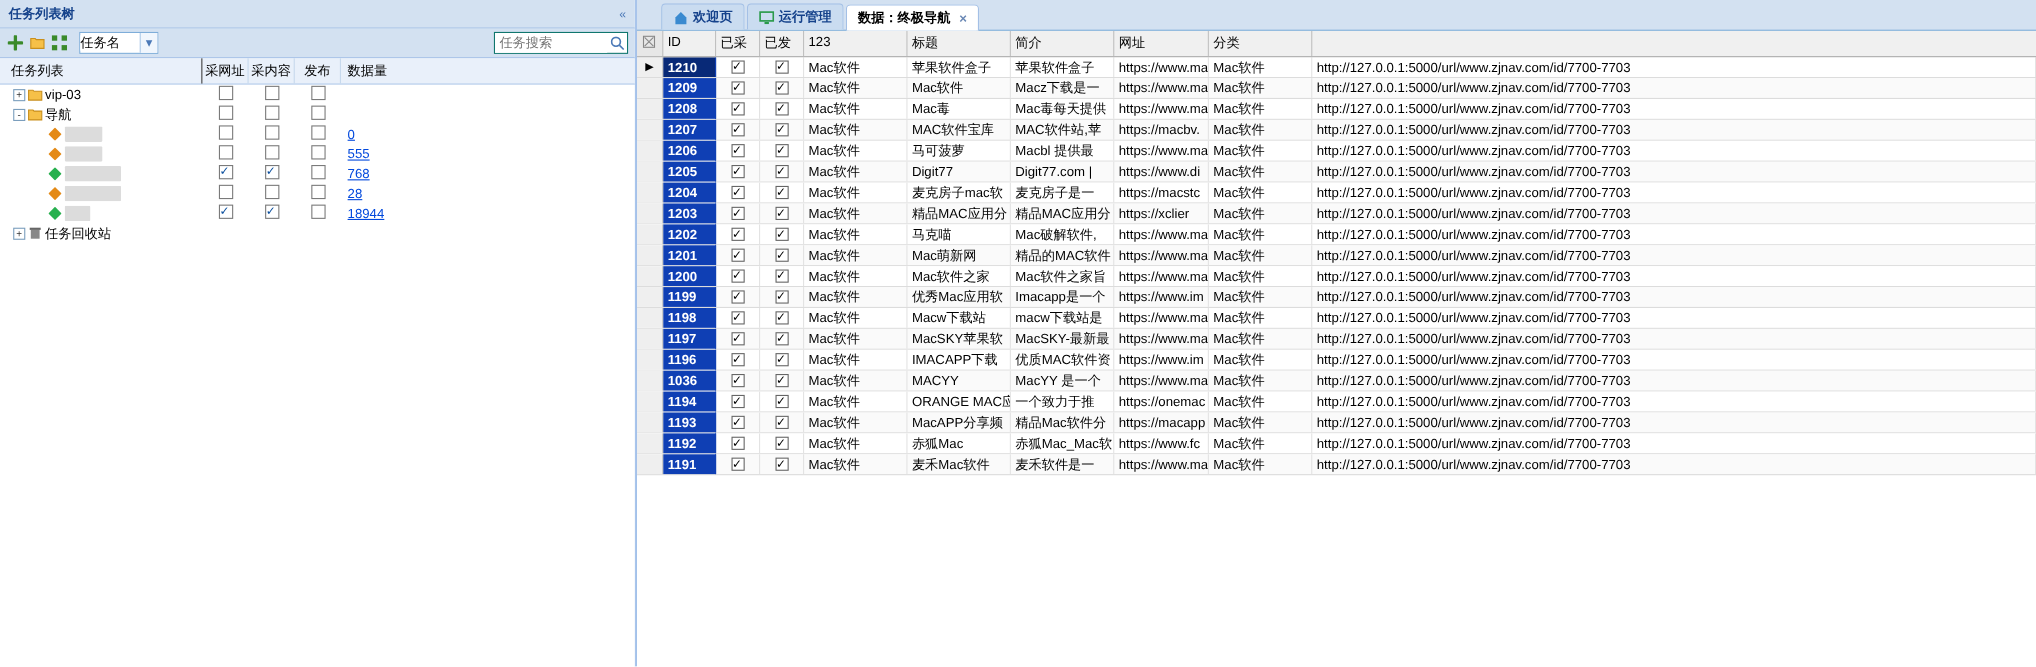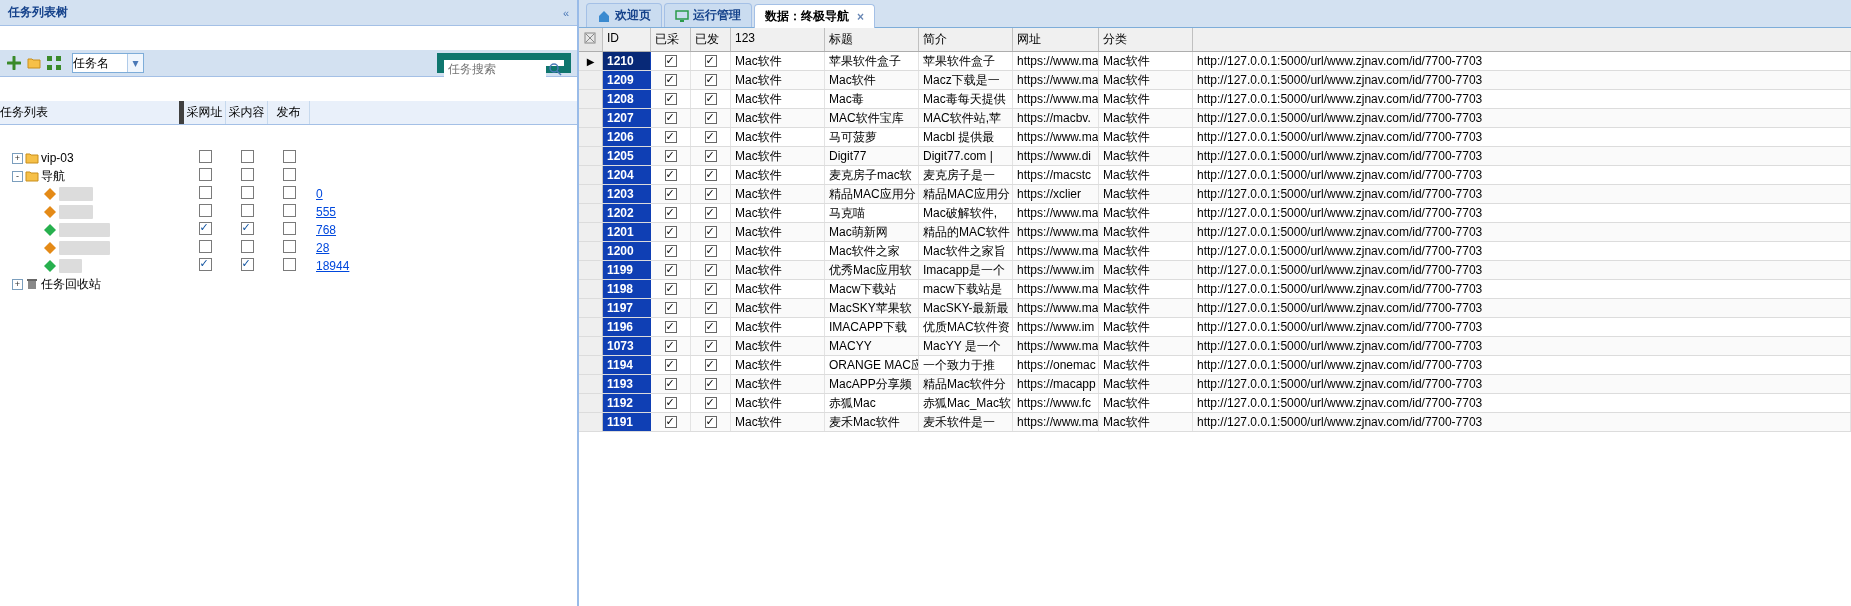--- a/index.html
+++ b/index.html
@@ -1,34 +1,34 @@
 <!DOCTYPE html>
 <html><head>
 <meta charset="utf-8">
 <style>
 * { box-sizing: border-box; margin: 0; padding: 0; font-family: "Microsoft YaHei", "SimSun", Arial, sans-serif; font-size: 12px; }
 html, body { width: 1851px; height: 606px; overflow: hidden; background: #fff; }
 .app { display: flex; height: 100%; }
 
 
-.left { width: 578px; border-right: 1px solid #99bbe8; display: flex; flex-direction: column; background: #fff; gap: 24px; }
+.left { width: 578px; border-right: 1px solid #99bbe8; display: flex; flex-direction: column; background: #fff; }
 .left-header { background: #d3e1f1; border-bottom: 1px solid #a4c0e6; padding: 4px 8px; display: flex; align-items: center; justify-content: space-between; }
 .left-header .title { font-weight: bold; color: #15428b; }
 .left-header .collapse { color: #4b79b7; cursor: pointer; font-size: 11px; }
 .left-toolbar { background: #d3e1f1; border-bottom: 1px solid #a4c0e6; padding: 3px 6px; display: flex; align-items: center; gap: 4px; }
 .tb-icon { width: 16px; height: 16px; display: inline-flex; align-items: center; justify-content: center; }
 .combo { margin-left: 6px; display: inline-flex; align-items: center; background: #fff; border: 1px solid #7eadd9; height: 20px; }
 .combo input { border: none; width: 54px; padding: 0 0; height: 14px; outline: none; }
 .combo .arrow { width: 16px; height:18px; background:#f0f6fd; border-left:1px solid #b0cbe9; display:flex;align-items:center;justify-content:center;color:#4b79b7; }
-.search-wrap { margin-left:auto; display:flex; align-items:flex-start; background:#fff; border:7px solid #0f766e; height:20px; }
+.search-wrap { margin-left:auto; display:flex; align-items:center; background:#fff; border:1px solid #0f766e; height:20px; }
 .search-wrap input { border:none; width:102px; padding:0 4px; height:18px; outline:none; color:#999; }
 .search-wrap .sicon { width:18px; height:18px; display:flex; align-items:center; justify-content:center; color:#4b79b7; }
 
 .tree-head { background:#e9f0fa; border-bottom:1px solid #a4c0e6; display:flex; color:#000; }
-.tree-head .col-name { width:184px; padding:3px 0; border-right:5px solid #404040; }
+.tree-head .col-name { width:184px; padding:3px 10px; border-right:1px solid #404040; }
 .tree-head .col-s { width:42px; text-align:center; padding:3px 0; border-right:1px solid #c7d9ed; }
 .tree-head .col-num { flex:1; padding:3px 6px; }
 
 .tree-body { flex:1; overflow:auto; background:#fff; }
 .tree-row { display:flex; align-items:center; height:18px; }
 .tree-row .tc-name { width:184px; display:flex; align-items:center; white-space:nowrap; overflow:hidden; }
 .tree-row .tc-s { width:42px; text-align:center; border-right:none; }
 .tree-row .tc-num { flex:1; padding-left:6px; }
 .tree-row .tc-num a { color:#0048dd; text-decoration:underline; cursor:pointer; }
 .tree-row.sel { background:#d9e8fb; }
@@ -39,21 +39,21 @@
 .cb { width:13px;height:13px;border:1px solid #7a7a7a;display:inline-block;background:#fff;position:relative; }
 .cb.checked::after { content:"✓"; position:absolute; top:-2px; left:0px; font-size:11px; color:#0b4f9e; }
 .folder { color:#f6c048; }
 .leaf-g { color:#27b04e; }
 .leaf-o { color:#e48a17; }
 .bin { color:#6a6a6a; }
 .obscured { display:inline-block; background:#dcdcdc; color:transparent; border-radius:1px; }
 
 
 .right { flex:1; display:flex; flex-direction:column; border-left: 1px solid #99bbe8; }
-.tabs { background:#d3e1f1; display:flex; align-items:flex-end; height:28px; padding:2px 4px 0 7px; border-bottom:1px solid #7eadd9; }
+.tabs { background:#d3e1f1; display:flex; align-items:flex-end; height:28px; padding:2px 4px 0 22px; border-bottom:1px solid #7eadd9; }
 .tab { display:flex; align-items:center; gap:4px; padding:4px 10px; margin-right:2px; border:1px solid #a4c0e6; border-bottom:none; background:#cadcf0; border-radius:4px 4px 0 0; height:24px; cursor:pointer; color:#15428b; font-weight:bold; }
 .tab .ticon { width:14px; height:14px; display:inline-flex; align-items:center; justify-content:center; }
 .tab.active { background:#fff; color:#000; position:relative; top:1px; }
 .tab .close { color:#6a88b5; margin-left:4px; cursor:pointer; }
 
 .grid-wrap { flex:1; overflow:auto; border-top: none; }
 .grid-head { display:flex; background:#f0f0f0; border-bottom:1px solid #adadad; position:sticky; top:0; }
 .gh { border-right:1px solid #c0c0c0; padding:3px 4px; color:#000; white-space:nowrap; overflow:hidden; }
 .gh.row-h { background:#e7e7e7; }
 .grid-row { display:flex; border-bottom:1px solid #dcdcdc; height:19px; align-items:center; }
@@ -114,20 +114,21 @@
               <line x1="8" y1="8" x2="12" y2="12" stroke="#4b79b7" stroke-width="1.5"></line>
             </svg>
           </span>
       </div>
     </div>
     <div class="tree-head">
       <div class="col-name">任务列表</div>
       <div class="col-s">采网址</div>
       <div class="col-s">采内容</div>
       <div class="col-s">发布</div>
+      <div class="col-num">数据量</div>
     </div>
     <div class="tree-body" id="tree-body">
         <div class="tree-row">
           <div class="tc-name">
             <span class="ind" style="width: 12px;"></span>
             <span class="pm">+</span>
             <span class="tree-icon folder">
               <svg width="14" height="12">
                 <path d="M1 2h4l1 1h7v8H1z" fill="#f6c048" stroke="#c98f1c"></path>
               </svg>
@@ -532,21 +533,21 @@
             </div>
             <div class="gc w-123">Mac软件</div>
             <div class="gc w-title">IMACAPP下载</div>
             <div class="gc w-desc">优质MAC软件资</div>
             <div class="gc w-url">https://www.im</div>
             <div class="gc w-cat">Mac软件</div>
             <div class="gc w-purl">http://127.0.0.1:5000/url/www.zjnav.com/id/7700-7703</div>
           </div>
           <div class="grid-row">
             <div class="gc rowhdr w-rh"></div>
-            <div class="gc idcell w-id">1073</div>
+            <div class="gc idcell w-id">1036</div>
             <div class="gc chk w-ck">
               <span class="cbx"></span>
             </div>
             <div class="gc chk w-ck">
               <span class="cbx"></span>
             </div>
             <div class="gc w-123">Mac软件</div>
             <div class="gc w-title">MACYY</div>
             <div class="gc w-desc">MacYY 是一个</div>
             <div class="gc w-url">https://www.ma</div>

